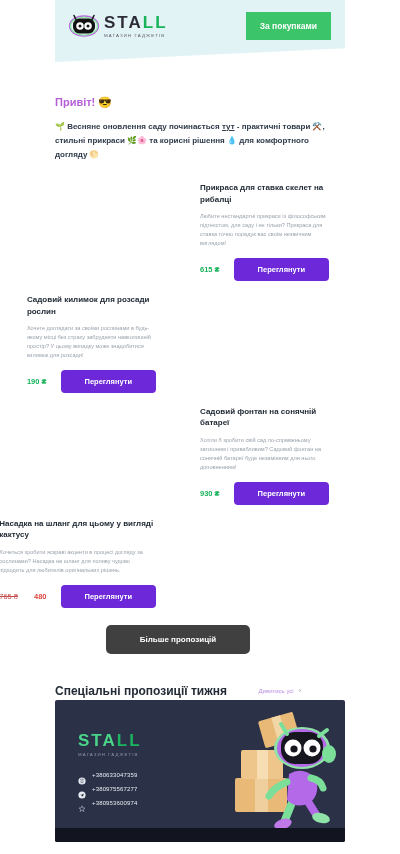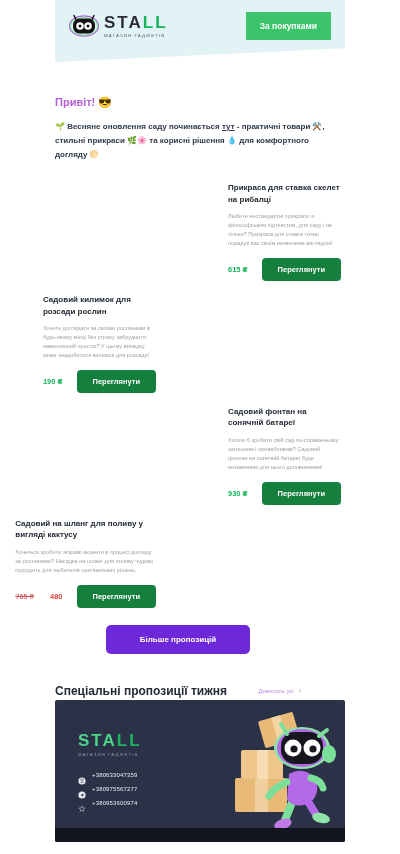--- a/index.html
+++ b/index.html
@@ -46,47 +46,47 @@
     font-size: 11px; font-weight: 700; color: #b45fd8; margin-bottom: 11px;
   }
   .greet-body {
     font-size: 8px; line-height: 1.72; color: #2f3b4a; font-weight: 600;
   }
   .greet-body a { color: #2f3b4a; text-decoration: underline; }
 
   
   .products { margin-top: 16px; }
   .prow { display: flex; padding: 0 47px; margin-bottom: 8px; }
-  .prow.right { flex-direction: row; gap: 28px; }
+  .prow.right { flex-direction: row; }
   .prow.left  { flex-direction: row-reverse; }
   .pimg { width: 145px; flex: none; min-height: 98px; background: #ffffff; }
   .pinfo { flex: 1; padding: 5px 8px 0 8px; }
   .ptitle {
     font-size: 8px; font-weight: 700; color: #222b36;
     line-height: 1.42; margin-bottom: 7px;
   }
   .pdesc {
     font-size: 5.6px; line-height: 1.62; color: #9aa3ad; margin-bottom: 10px;
   }
   .pbottom { display: flex; align-items: center; gap: 14px; }
   .pprice { font-size: 7.5px; font-weight: 700; color: #16b35a; white-space: nowrap; }
   .pprice .old {
     color: #c94f4f; text-decoration: line-through; margin-right: 16px; font-weight: 400;
   }
   .pprice .new { color: #e0483f; }
   .view-btn {
-    background: #15803d; color: #fff; border: none; border-radius: 4px;
-    font-size: 7.5px; font-weight: 700; padding: 7px 16px;
+    background: #6d28d9; color: #fff; border: none; border-radius: 4px;
+    font-size: 7.5px; font-weight: 700; padding: 7px 24px;
     font-family: "Liberation Sans", sans-serif; cursor: pointer; white-space: nowrap;
   }
 
   
   .more-wrap { display: flex; justify-content: center; margin-top: 14px; }
   .more-btn {
-    background: #6d28d9; color: #fff; border: none; border-radius: 5px;
+    background: #404040; color: #fff; border: none; border-radius: 5px;
     font-size: 8px; font-weight: 700; padding: 10px 34px;
     font-family: "Liberation Sans", sans-serif; cursor: pointer;
   }
 
   
   .special { padding: 30px 55px 0 55px; }
   .special-head {
     display: flex; align-items: center; justify-content: space-between;
     margin-bottom: 10px;
   }
@@ -210,21 +210,21 @@
         <div class="pbottom">
           <div class="pprice">930 ₴</div>
           <button class="view-btn">Переглянути</button>
         </div>
       </div>
     </div>
 
     <div class="prow left">
       <div class="pimg"></div>
       <div class="pinfo">
-        <div class="ptitle">Садовий на шланг для поливу у вигляді кактусу</div>
+        <div class="ptitle">Насадка на шланг для цьому у вигляді кактусу</div>
         <div class="pdesc">Хочеться зробити яскраві акценти в процесі догляду за рослинами? Насадка на шланг для поливу чудово підходить для любителів оригінальних рішень.</div>
         <div class="pbottom">
           <div class="pprice"><span class="old">765 ₴</span><span class="new">480</span></div>
           <button class="view-btn">Переглянути</button>
         </div>
       </div>
     </div>
 
   </div>
 

